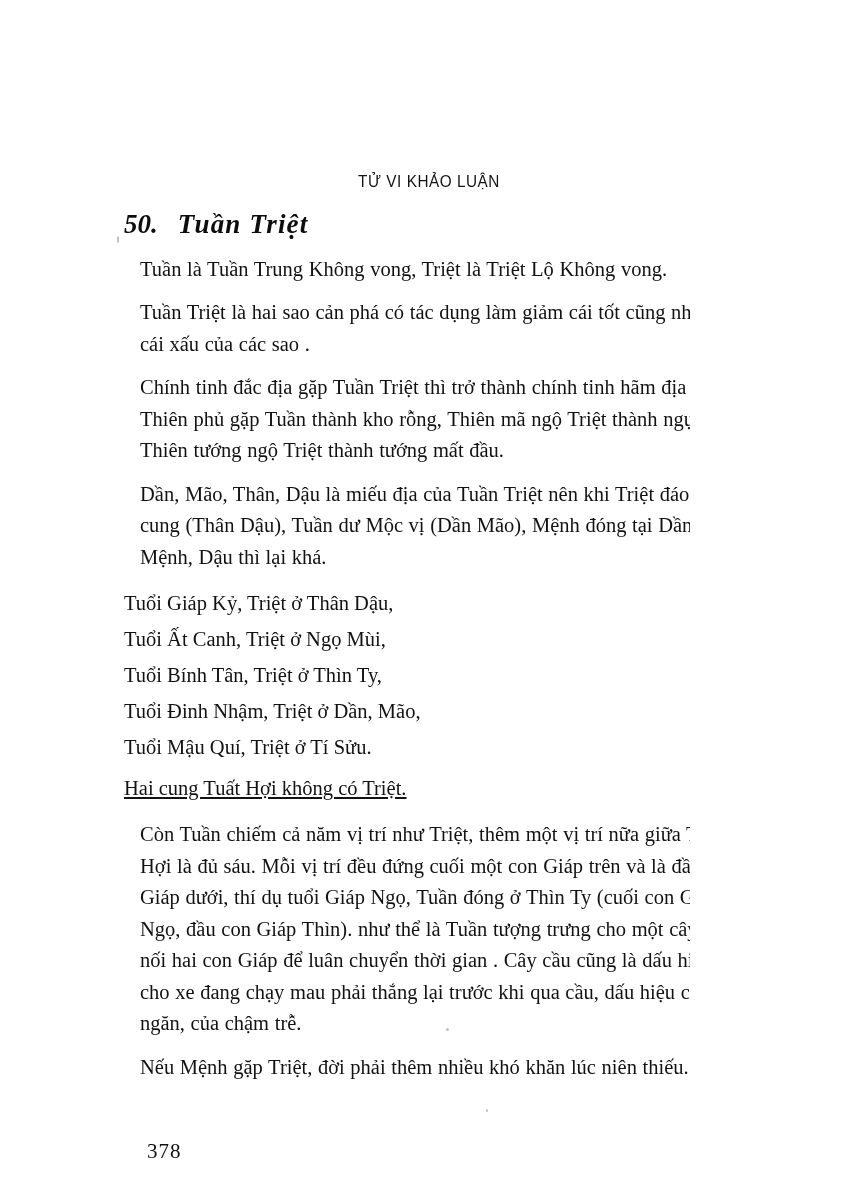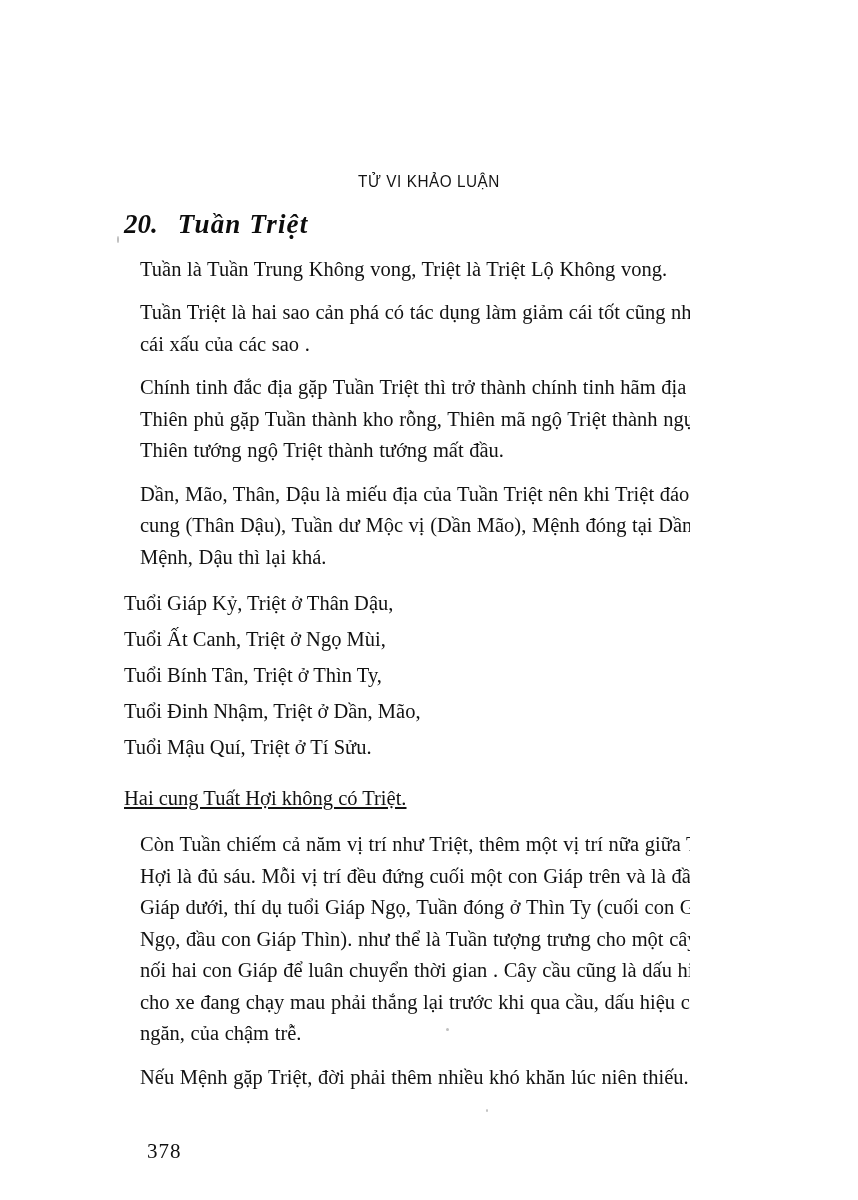--- a/index.html
+++ b/index.html
@@ -68,21 +68,21 @@
     text-align: justify;
     text-justify: inter-word;
     word-spacing: 0.5px;
   }
   p.para.last-line-left {
     text-align: left;
   }
 
   
   .age-list {
-    margin: 4px 0 16px 0;
+    margin: 4px 0 6px 0;
   }
   .age-list .age-line {
     font-family: "Liberation Serif", "DejaVu Serif", serif;
     font-size: 20.5px;
     line-height: 36px;
     color: #121212;
     white-space: nowrap;
   }
 
   .underlined-note {
@@ -119,21 +119,21 @@
 </head>
 <body>
 
 <div class="page">
 
   <div class="running-header">TỬ VI KHẢO LUẬN</div>
 
   <div class="content">
 
     <h1 class="section-title">
-      <span class="num">20.</span><span class="ttl">Tuần Triệt</span>
+      <span class="num">50.</span><span class="ttl">Tuần Triệt</span>
     </h1>
 
     <p class="para last-line-left">Tuần là Tuần Trung Không vong, Triệt là Triệt Lộ Không vong.</p>
     <p class="para last-line-left">Tuần Triệt là hai sao cản phá có tác dụng làm giảm cái tốt cũng như giảm cái xấu của các sao .</p>
     <p class="para last-line-left">Chính tinh đắc địa gặp Tuần Triệt thì trở thành chính tinh hãm địa như Thiên phủ gặp Tuần thành kho rỗng, Thiên mã ngộ Triệt thành ngựa què, Thiên tướng ngộ Triệt thành tướng mất đầu.</p>
     <p class="para last-line-left">Dần, Mão, Thân, Dậu là miếu địa của Tuần Triệt nên khi Triệt đáo Kim cung (Thân Dậu), Tuần dư Mộc vị (Dần Mão), Mệnh đóng tại Dần, Mão, Mệnh, Dậu thì lại khá.</p>
 
     <div class="age-list">
       <div class="age-line">Tuổi Giáp Kỷ, Triệt ở Thân Dậu,</div>
       <div class="age-line">Tuổi Ất Canh, Triệt ở Ngọ Mùi,</div>

